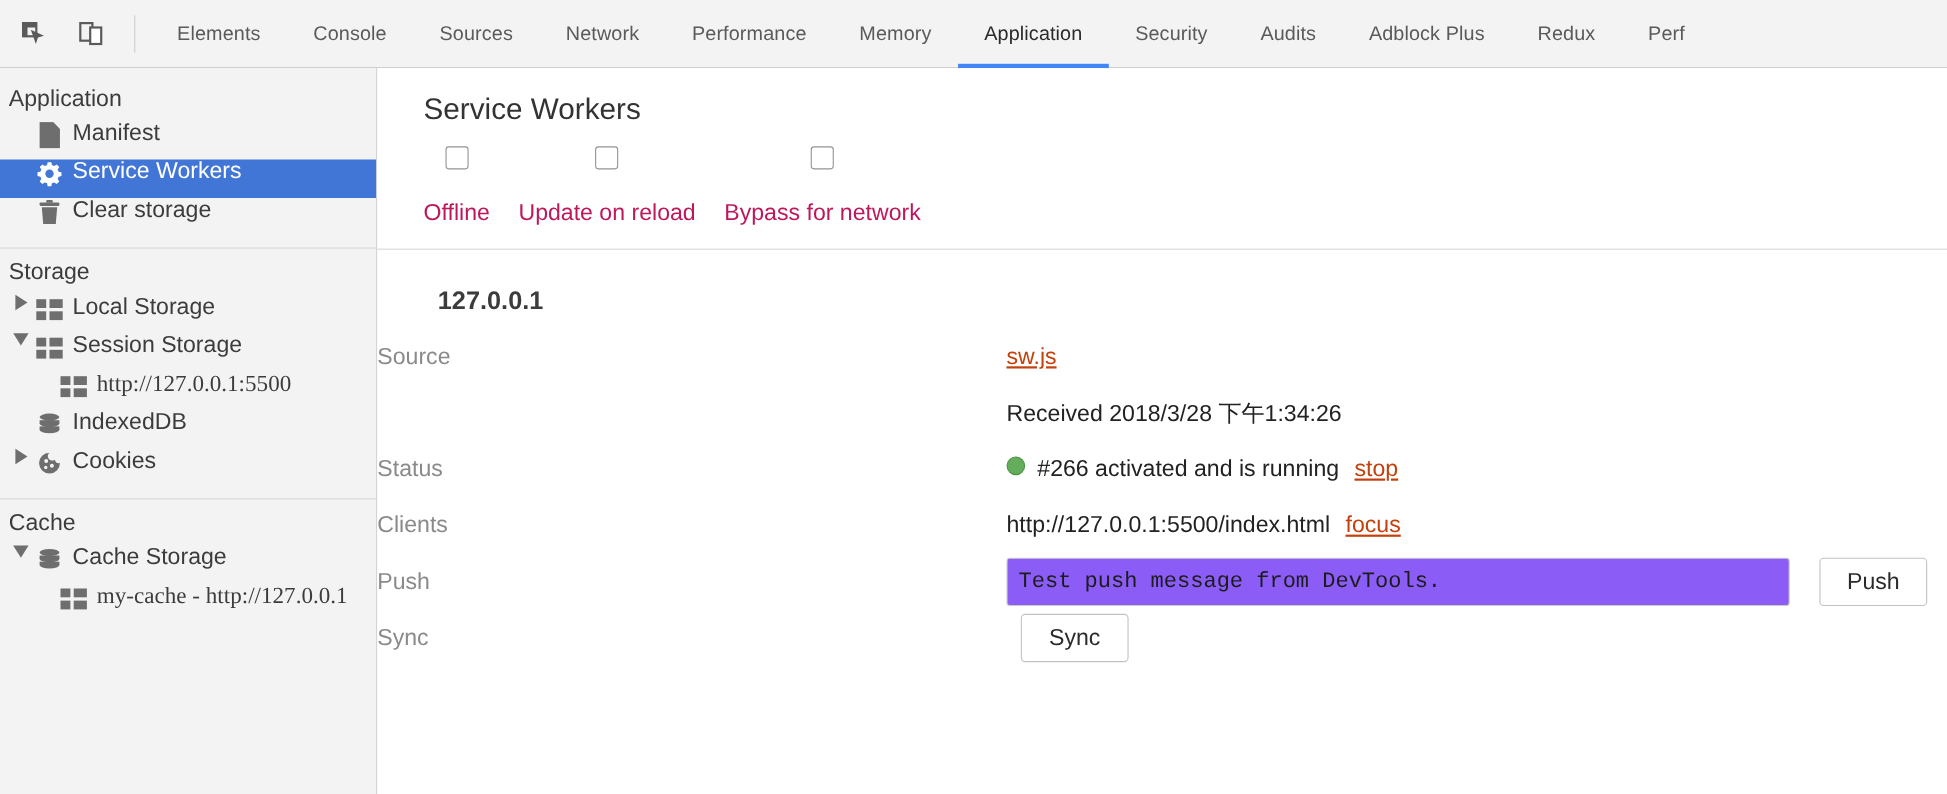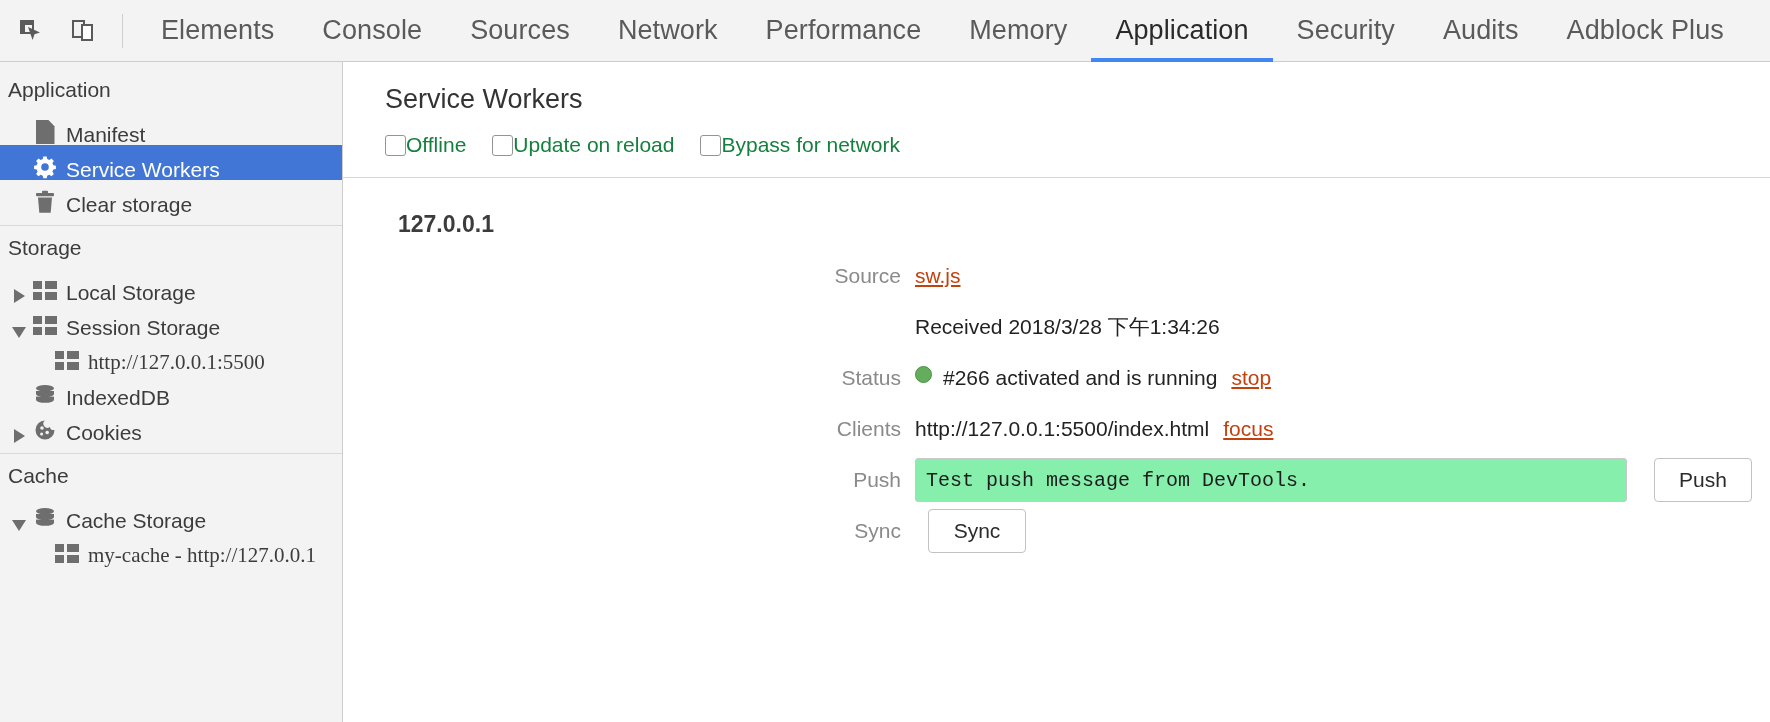--- a/index.html
+++ b/index.html
@@ -45,21 +45,21 @@
   .tabs {
     display: flex;
     align-items: stretch;
     flex: 1;
   }
   .tab {
     position: relative;
     display: flex;
     align-items: center;
     padding: 14px 24px;
-    font-size: 27px;
+    font-size: 18px;
     color: #5a5a5a;
     white-space: nowrap;
     cursor: pointer;
     letter-spacing: 0.1px;
   }
   .tab.active {
     color: #2a2a2a;
   }
   .tab.active::after {
     content: "";
@@ -91,21 +91,21 @@
     color: #3c3c3c;
     padding: 6px 0 8px 8px;
   }
   .side-divider {
     height: 1px;
     background: #d8d8d8;
     margin: 10px 0 4px 0;
   }
   .tree-item {
     display: flex;
-    align-items: flex-end;
+    align-items: flex-start;
     height: 35px;
     font-size: 21px;
     color: #3c3c3c;
     cursor: pointer;
     padding-left: 8px;
     white-space: nowrap;
   }
   .tree-item.selected {
     background: #4175d6;
     color: #ffffff;
@@ -175,25 +175,26 @@
   }
   .options-row {
     display: flex;
     align-items: center;
     padding: 18px 0 0 42px;
     gap: 26px;
   }
   .opt {
     display: flex;
     align-items: center;
-    gap: 0;
+    gap: 28px;
     font-size: 21px;
-    color: #15803d;
+    color: #be185d;
     cursor: pointer;
     white-space: nowrap;
+    flex-direction: column;
   }
   .cbox {
     width: 21px; height: 21px;
     border: 1.5px solid #949494;
     border-radius: 3px;
     background: #ffffff;
     display: inline-block;
   }
   .main-divider {
     height: 1px;
@@ -213,21 +214,21 @@
   }
   .drow {
     display: flex;
     align-items: center;
     min-height: 44px;
     margin-bottom: 7px;
   }
   .dlabel {
     width: 572px;
     min-width: 572px;
-    text-align: right;
+    text-align: left;
     padding-right: 14px;
     font-size: 21px;
     color: #8a8a8a;
   }
   .dvalue {
     font-size: 21px;
     color: #222222;
     display: flex;
     align-items: center;
     gap: 14px;
@@ -244,21 +245,21 @@
     border: 1.5px solid #4d9147;
     display: inline-block;
   }
   .status-text { display: flex; align-items: flex-start; gap: 11px; }
 
   .field-input {
     width: 712px;
     height: 44px;
     border: 1px solid #c9c9c9;
     border-radius: 3px;
-    background: #86efac;
+    background: #8b5cf6;
     font-family: "Liberation Mono", monospace;
     font-size: 20px;
     color: #1c1c1c;
     padding: 0 10px;
     outline: none;
   }
   .act-btn {
     height: 44px;
     min-width: 98px;
     margin-left: 13px;

